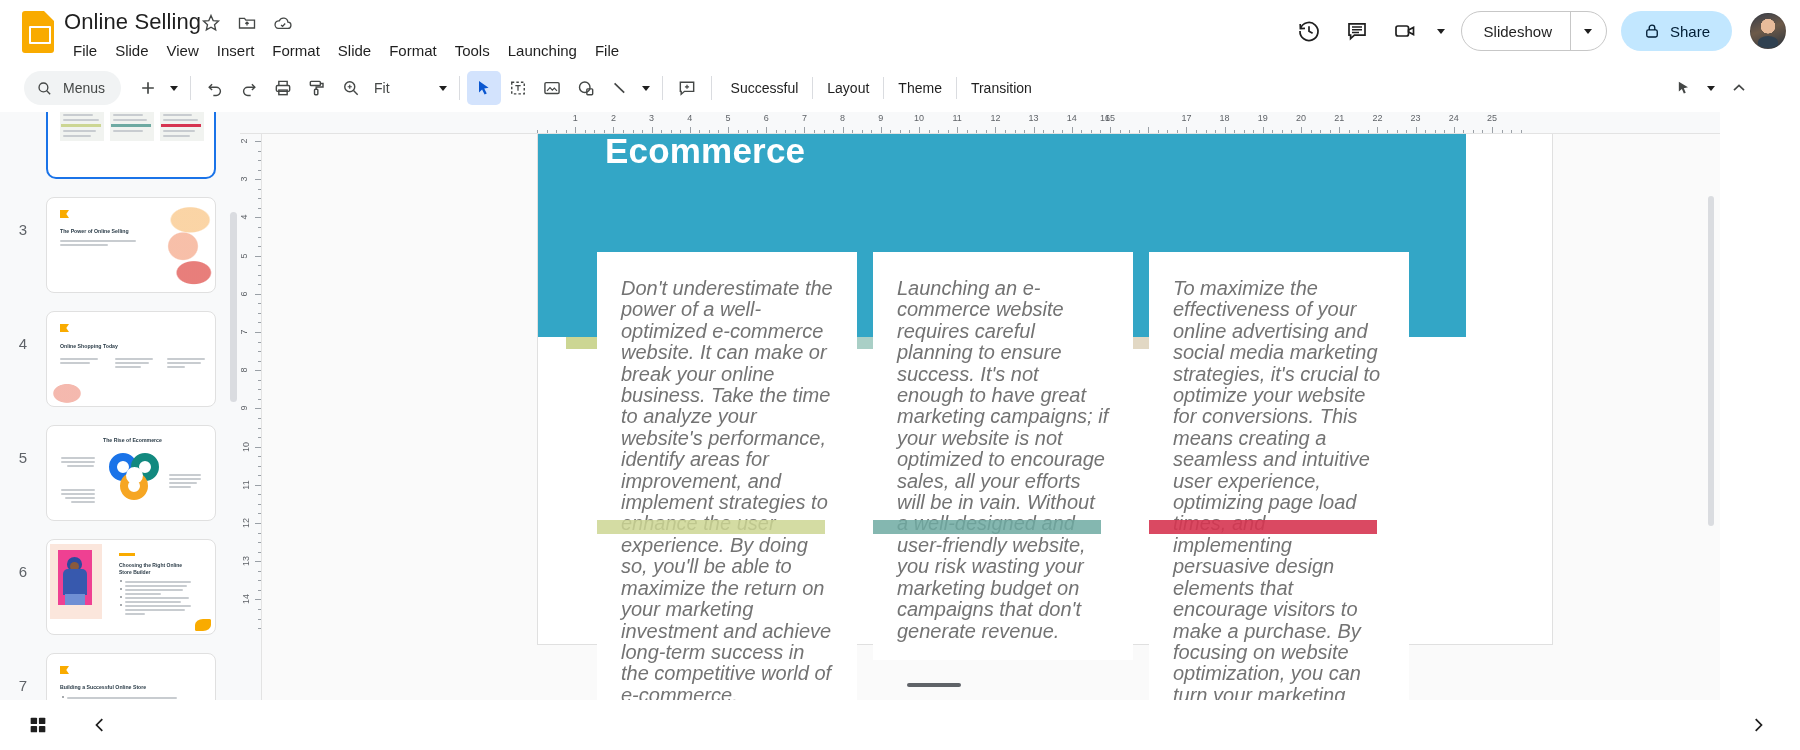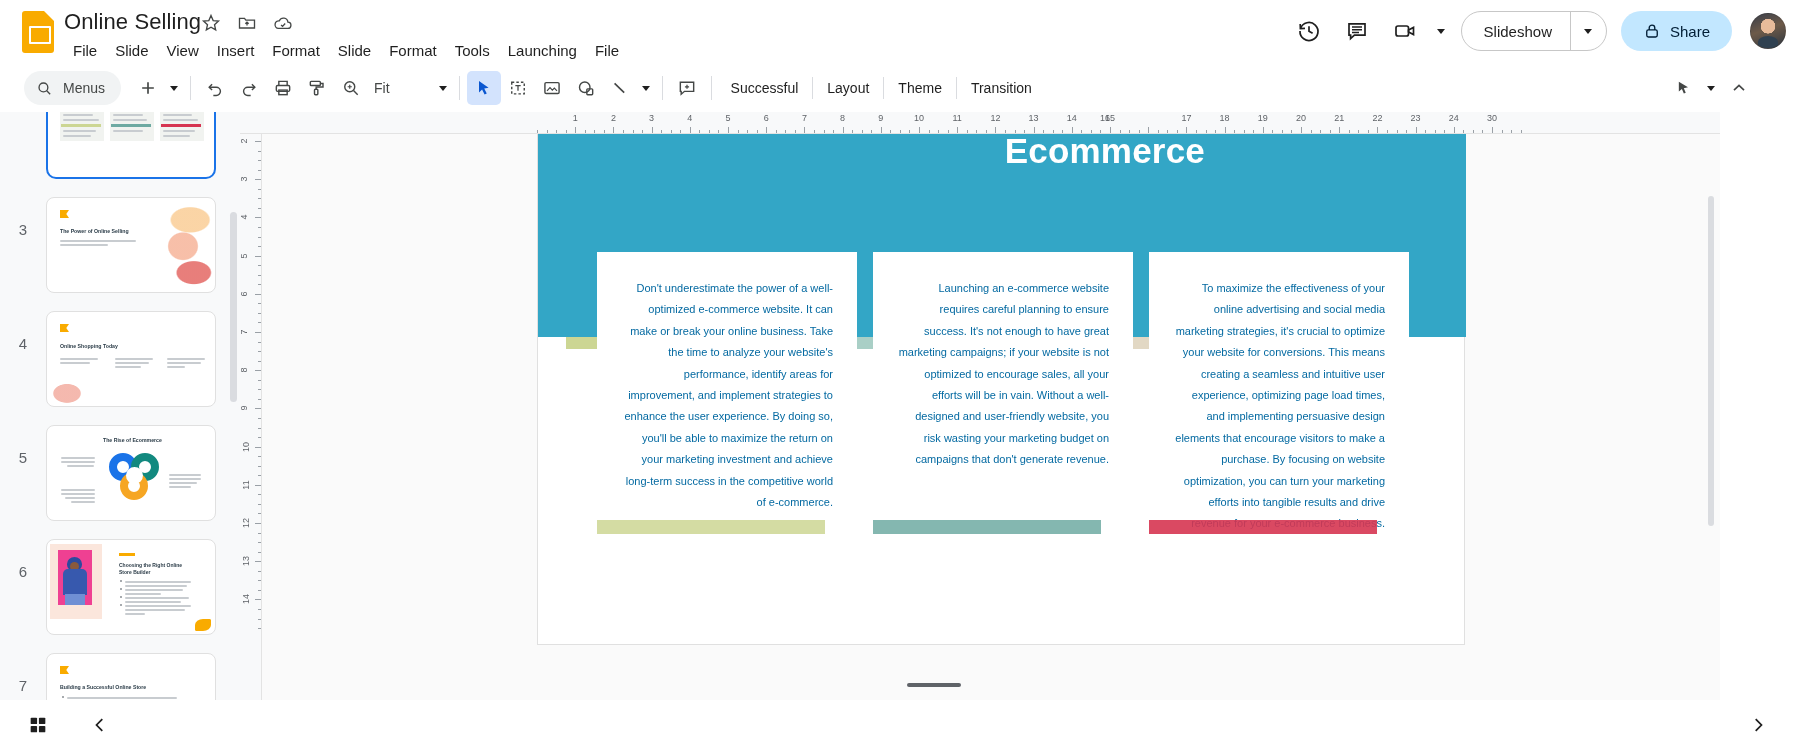--- a/index.html
+++ b/index.html
@@ -154,37 +154,37 @@
     transform:translateY(-50%) rotate(-90deg); transform-origin:center;
   }
   .rv-tick { position:absolute; right:0; height:1px; background:#9aa0a6; }
 
   
   .canvas-area {
     position:absolute; left:262px; top:134px; width:1458px; height:566px;
     background:#fafafa; overflow:hidden;
   }
   .slide {
-    position:absolute; left:275px; top:-11px; width:928px; height:522px;
-    background:#ffffff; border:1px solid #e0e0e0;text-align:right;
+    position:absolute; left:275px; top:-11px; width:1016px; height:522px;
+    background:#ffffff; border:1px solid #e0e0e0;
   }
   .slide-blue {
     position:absolute; left:0; top:0; width:928px; height:213px; background:#33a6c6;
   }
   .slide-title {
     position:absolute; left:67px; top:7px; width:600px;
     font-size:35px; font-weight:bold; color:#ffffff; letter-spacing:.2px;
   }
   .hl-band { position:absolute; height:12px; }
   .txtbox {
     position:absolute; top:128px; width:260px; background:#ffffff;
     padding:26px 24px 18px 24px;
   }
   .txtbox p {
-    font-size:11px; line-height:21.4px; color:#0369a1;
+    font-size:20px; line-height:21.4px; color:#737373;font-style:italic;
   }
   .tb-col1 { left:59px; }
   .tb-col2 { left:335px; }
   .tb-col3 { left:611px; }
   .band-under { position:absolute; height:14px; }
 
   .hscroll {
     position:absolute; left:0; bottom:10px; width:1458px; height:10px;
   }
   .hscroll-thumb {
@@ -713,21 +713,21 @@
       <div class="rh-num" style="left: 1175.6px;">23</div>
       <div class="rh-tick" style="left: 1175.6px; height: 6px;"></div>
       <div class="rh-tick" style="left: 1185.15px; height: 3.5px;"></div>
       <div class="rh-tick" style="left: 1194.7px; height: 3.5px;"></div>
       <div class="rh-tick" style="left: 1204.25px; height: 3.5px;"></div>
       <div class="rh-num" style="left: 1213.8px;">24</div>
       <div class="rh-tick" style="left: 1213.8px; height: 6px;"></div>
       <div class="rh-tick" style="left: 1223.35px; height: 3.5px;"></div>
       <div class="rh-tick" style="left: 1232.9px; height: 3.5px;"></div>
       <div class="rh-tick" style="left: 1242.45px; height: 3.5px;"></div>
-      <div class="rh-num" style="left: 1252px;">30</div>
+      <div class="rh-num" style="left: 1252px;">25</div>
       <div class="rh-tick" style="left: 1252px; height: 6px;"></div>
       <div class="rh-tick" style="left: 1261.55px; height: 3.5px;"></div>
       <div class="rh-tick" style="left: 1271.1px; height: 3.5px;"></div>
       <div class="rh-tick" style="left: 1280.65px; height: 3.5px;"></div>
       <div class="rh-tick" style="left: 297px; height: 3.5px;"></div>
       <div class="rh-tick" style="left: 306.55px; height: 3.5px;"></div>
       <div class="rh-tick" style="left: 316.1px; height: 3.5px;"></div>
       <div class="rh-tick" style="left: 325.65px; height: 3.5px;"></div>
     </div>
   <div class="ruler-v" id="ruler-v">

